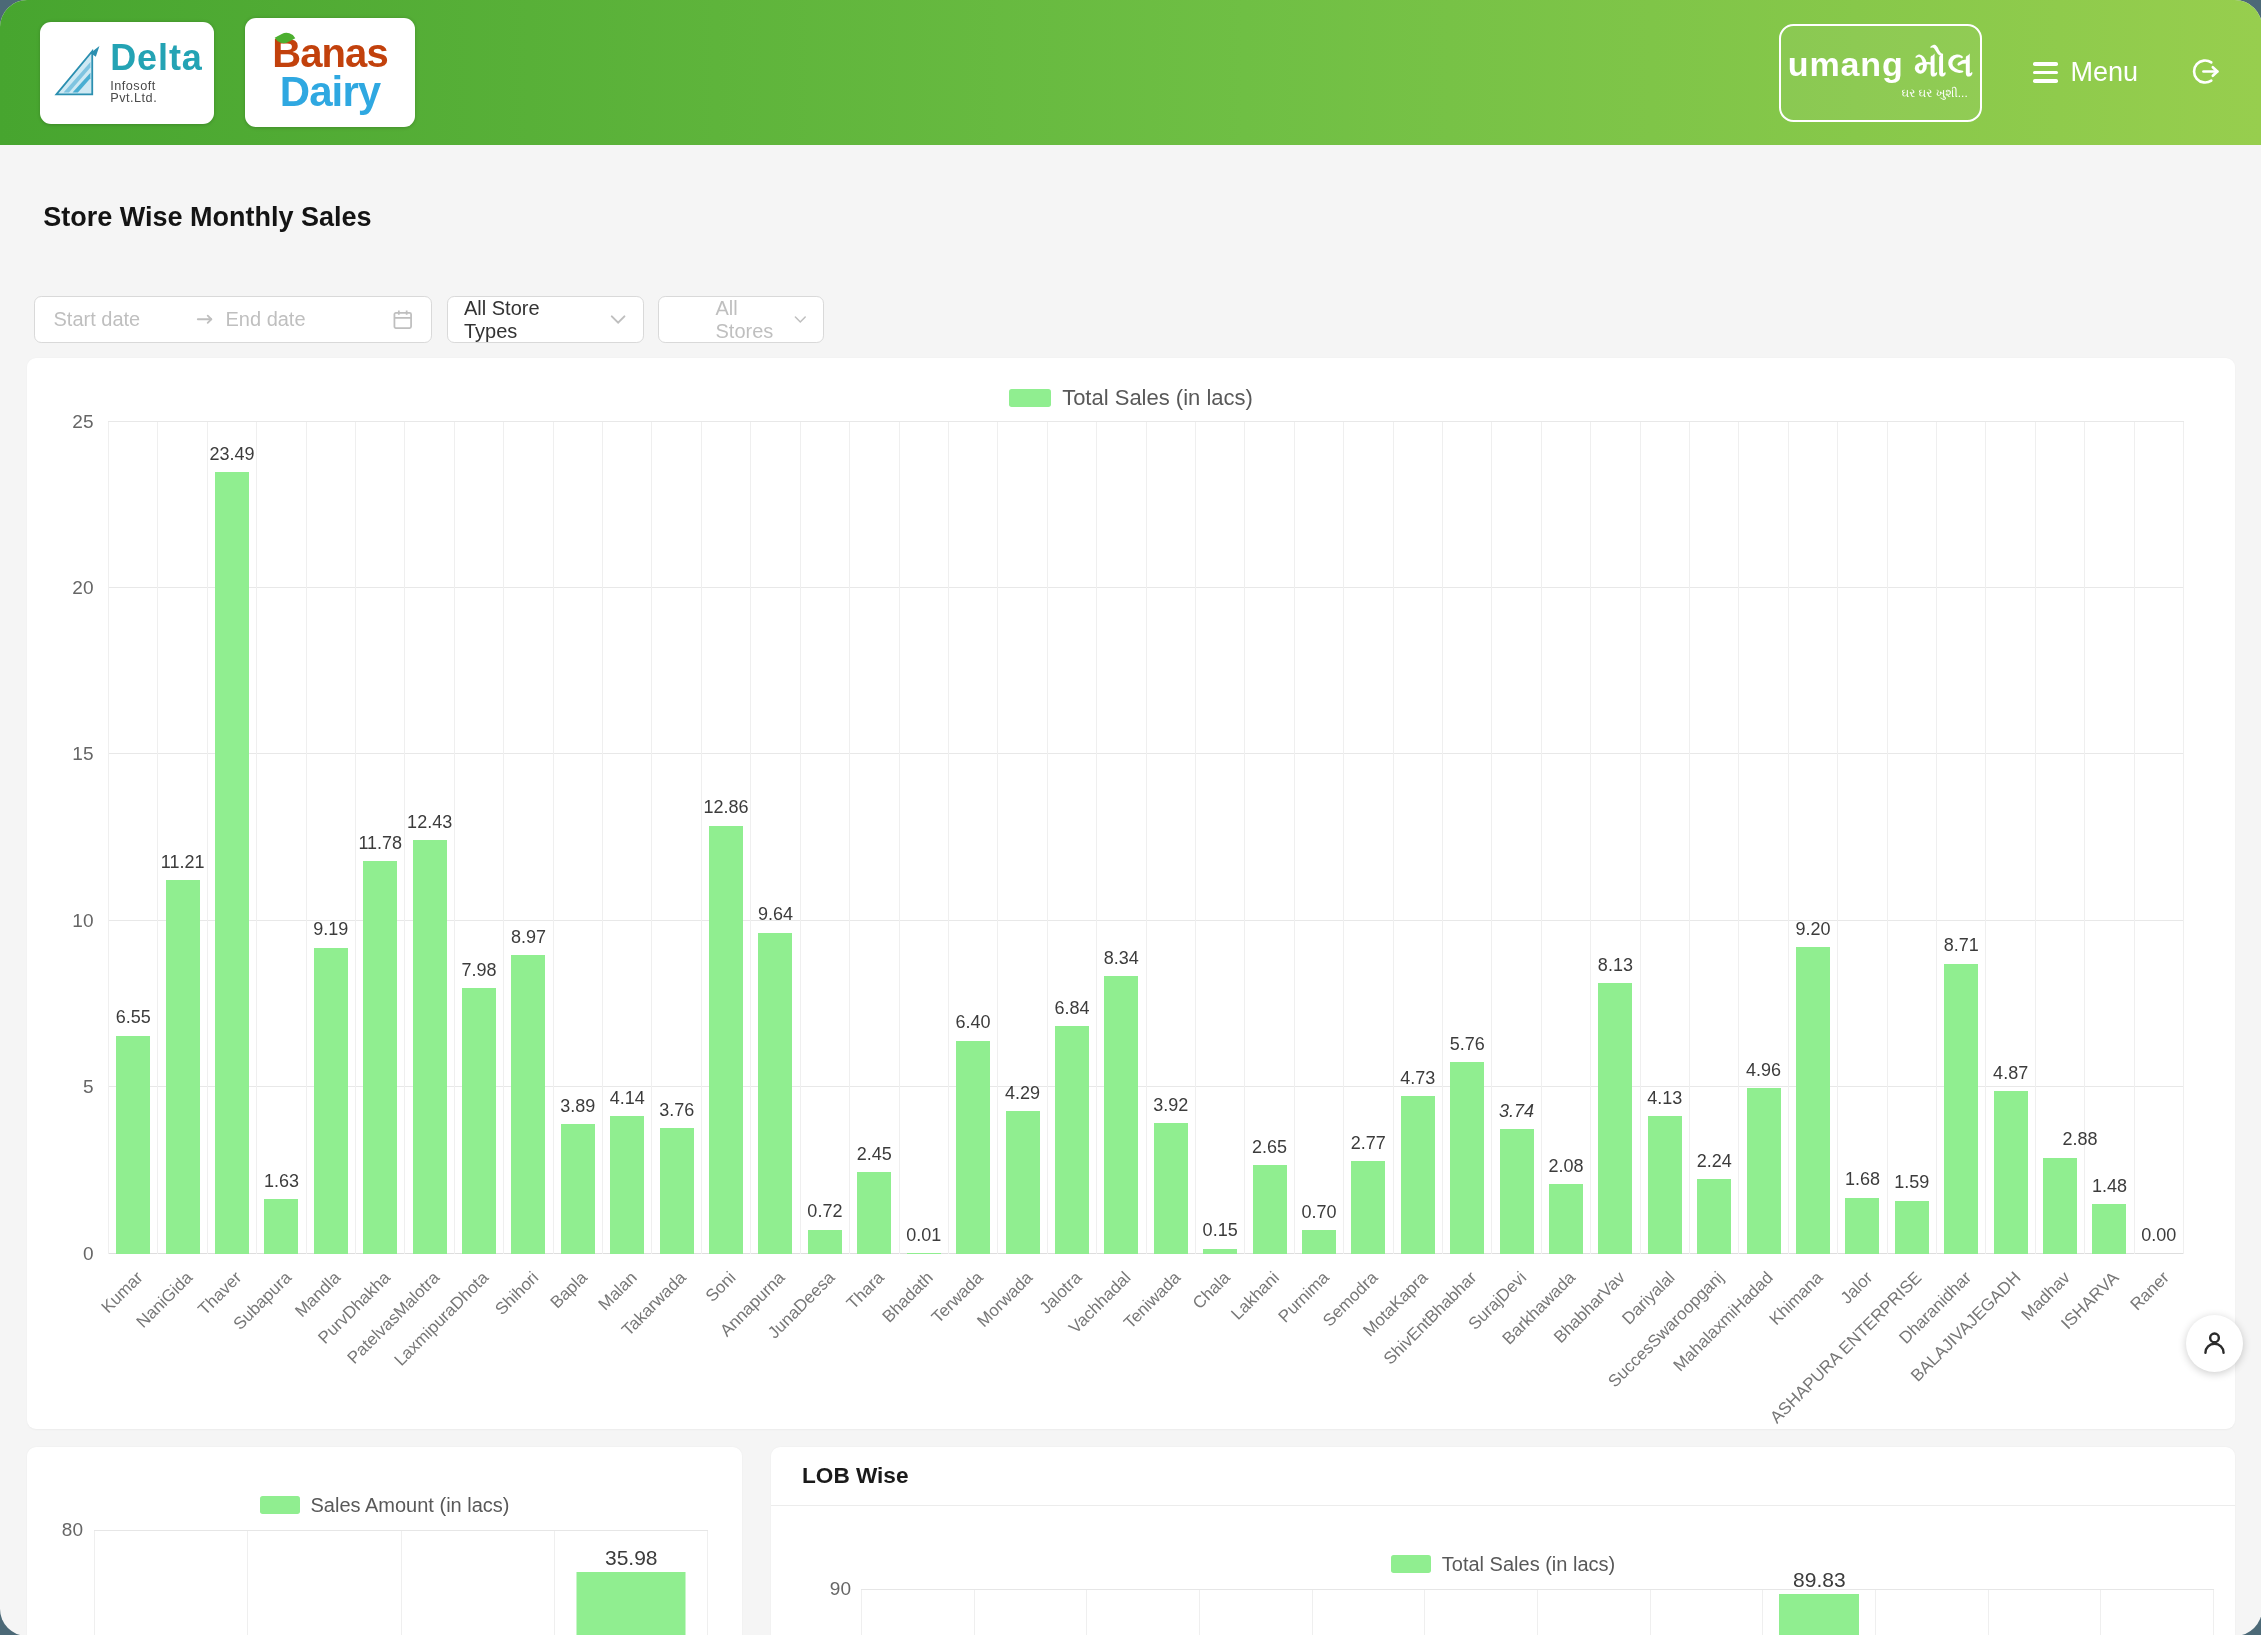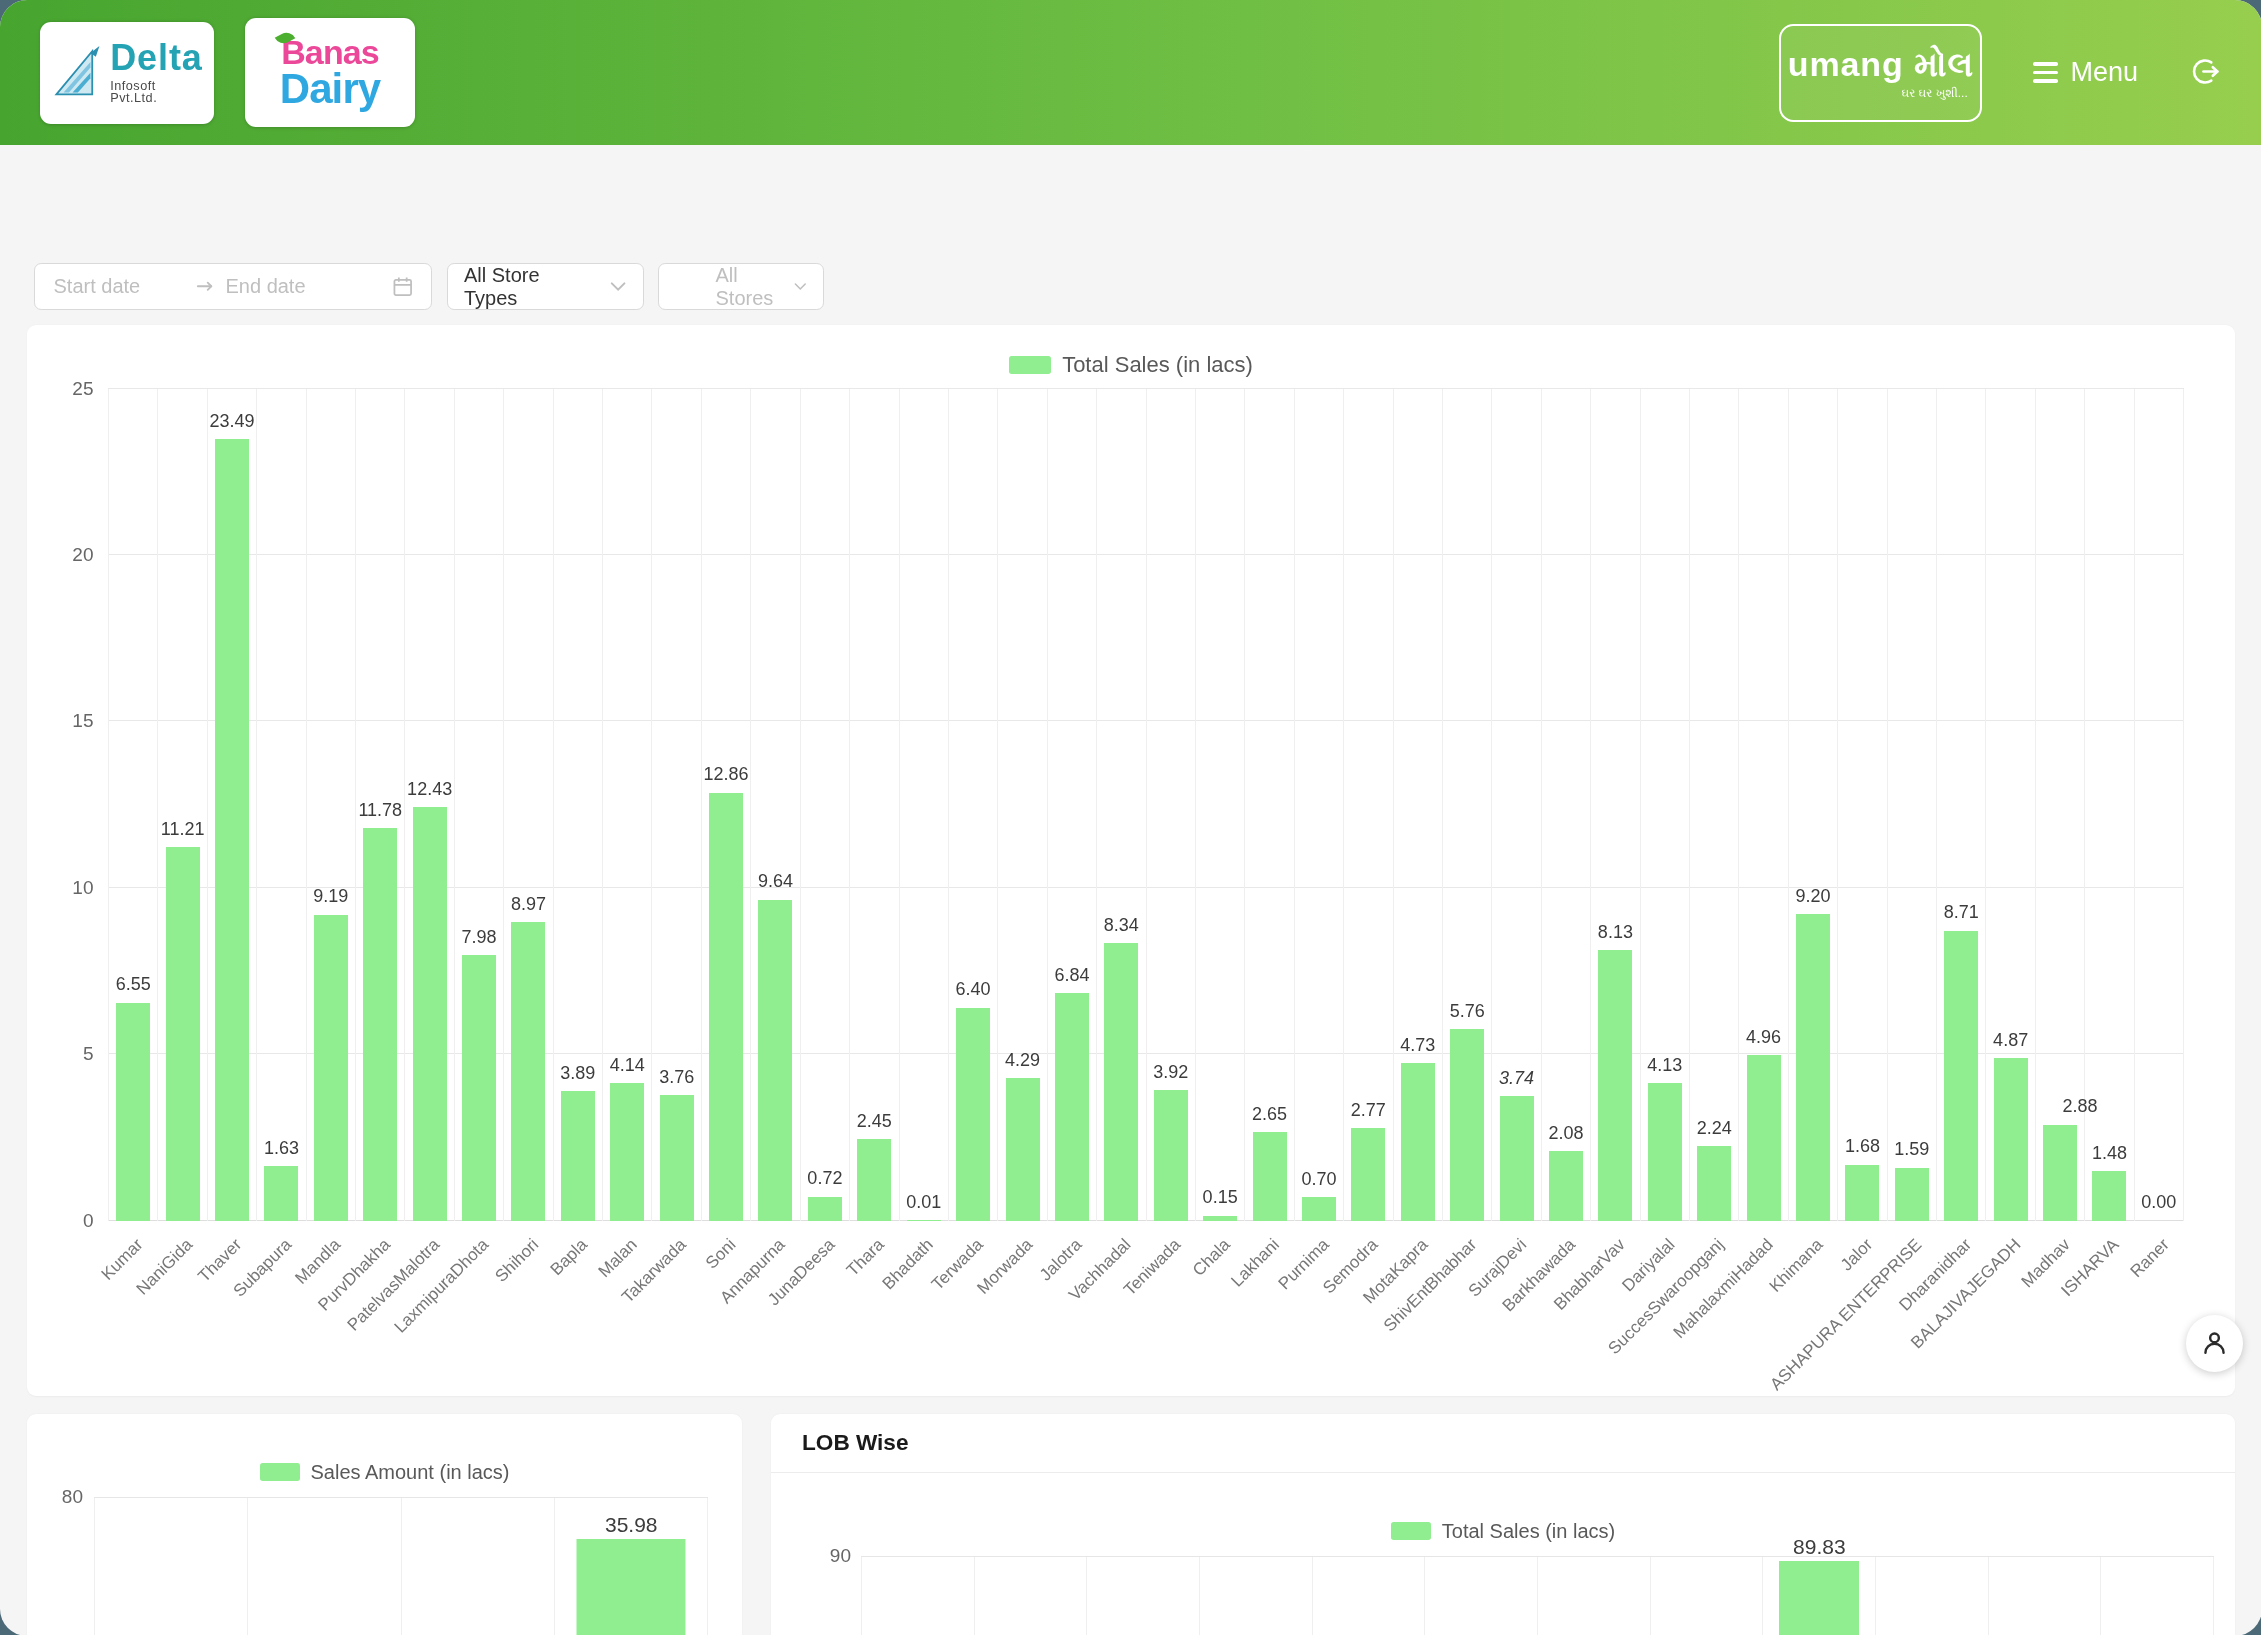--- a/index.html
+++ b/index.html
@@ -7,21 +7,21 @@
   .page{position:relative;width:2262px;height:1636px;background:#f5f5f5;border-radius:27px;overflow:hidden;margin:0 auto;}
 
   
   .app-header{height:145px;background:linear-gradient(to right,#47a52f,#6fbf44 55%,#97ce4e);display:flex;align-items:center;padding:0 40px;}
   .logo-card{background:#fff;border-radius:11px;box-shadow:0 0.9px 3.6px rgba(0,0,0,.18);display:flex;align-items:center;justify-content:center;}
   .delta-card{width:174px;height:102px;margin-right:31px;padding:7.2px 11px;gap:7.2px;}
   .delta-text{display:flex;flex-direction:column;line-height:1;}
   .delta-title{color:#24a3b4;font-size:36px;font-weight:700;letter-spacing:0.9px;}
   .delta-sub{color:#4a4a4a;font-size:12.7px;margin-top:3.6px;letter-spacing:0.5px;}
   .banas-card{width:170px;height:109px;flex-direction:column;line-height:.95;position:relative;}
-  .banas-1{color:#ec4899;font-size:34px;font-weight:800;letter-spacing:-0.9px;}
+  .banas-1{color:#c2410c;font-size:40px;font-weight:800;letter-spacing:-0.9px;}
   .banas-2{color:#2fa8e1;font-size:42px;font-weight:800;letter-spacing:-0.9px;}
   .banas-leaf{position:absolute;left:31px;top:14.5px;width:18px;height:10px;background:#4caf2f;border-radius:0 11px 0 11px;transform:rotate(-28deg);}
   .header-right{margin-left:auto;display:flex;align-items:center;gap:51px;}
   .umang-box{border:2.7px solid #fff;border-radius:14.5px;width:203px;height:98px;display:flex;flex-direction:column;align-items:center;justify-content:center;background:rgba(255,255,255,.05);}
   .umang-text{color:#fff;font-size:34px;font-weight:800;letter-spacing:0.9px;}
   .umang-sub{color:#fff;font-size:11.8px;align-self:flex-end;margin:1.8px 12.7px 0 0;}
   .menu-btn{display:flex;align-items:center;gap:12.7px;color:#fff;font-size:27px;cursor:pointer;}
   .hamburger{display:flex;flex-direction:column;gap:5.4px;}
   .hamburger span{display:block;width:24.4px;height:3.2px;background:#fff;border-radius:1.8px;}
   .logout-btn{cursor:pointer;display:flex;align-items:center;}
@@ -128,20 +128,21 @@
             <path d="M16.2 5.4 A8 8 0 1 0 16.2 18.6"></path>
             <path d="M10.5 12 H20.6"></path>
             <path d="M17.3 8.9 L20.6 12 L17.3 15.1"></path>
           </svg>
         </span>
       </div>
     </div>
   </header>
 
   <main class="main">
+    <h1 class="page-title">Store Wise Monthly Sales</h1>
 
     <div class="filters">
       <div class="range-picker">
         <input type="text" placeholder="Start date" style="">
         <span class="sep-arrow">
           <svg width="18" height="14.5" viewBox="0 0 20 16" fill="none" stroke="#bfbfbf" stroke-width="2" stroke-linecap="round" stroke-linejoin="round">
             <path d="M2 8 H17"></path>
               <path d="M13 4 L17 8 L13 12"></path>
           </svg>
         </span>

